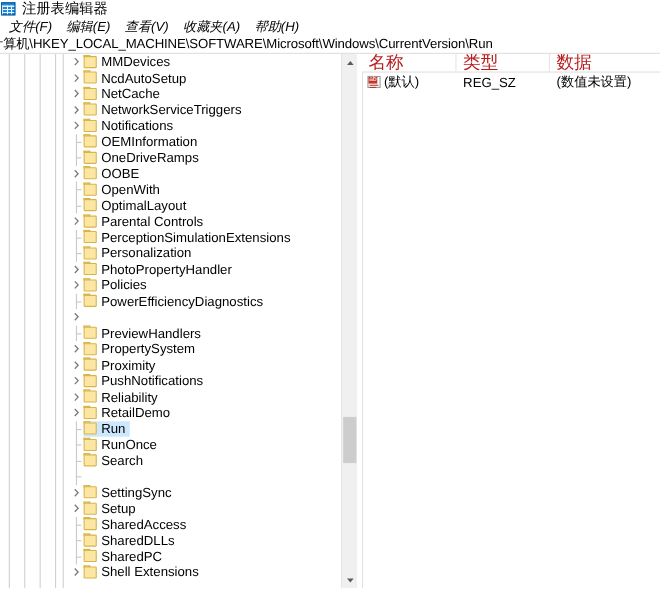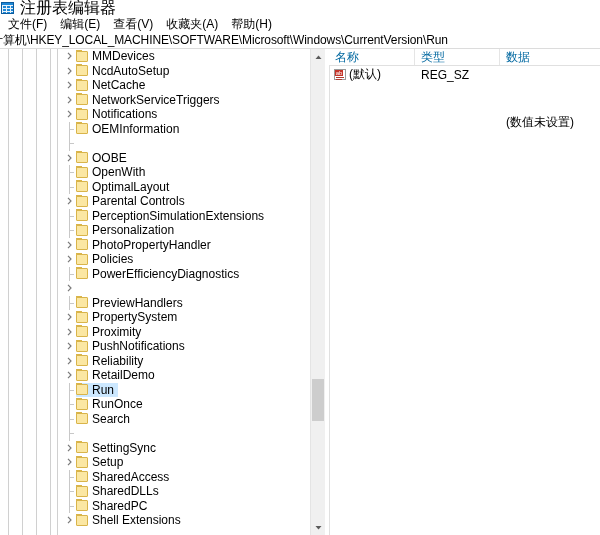--- a/index.html
+++ b/index.html
@@ -52,37 +52,38 @@
   .app-icon .grid {
     position: absolute;
     left: 1px; top: 3px;
     width: 11px; height: 8px;
     background:
       repeating-linear-gradient(to right, #ffffff 0 1px, transparent 1px 4px),
       repeating-linear-gradient(to bottom, #ffffff 0 1px, transparent 1px 3px);
     opacity: .9;
   }
   .title-text {
-    font-size: 16px;
+    font-size: 13px;
     line-height: 16px;
     color: #000;
     white-space: nowrap;
     text-align: right;
   }
 
   
   .menubar {
     position: absolute;
     left: 0; top: 16px;
     width: 600px; height: 16px;
     background: #ffffff;
     display: flex;
     align-items: center;
     padding-left: 2px;
     box-sizing: border-box;
+    font-style: italic;
   }
   .menu-item {
     font-size: 12px;
     line-height: 16px;
     padding: 0 7px 0 6px;
     white-space: nowrap;
     color: #000;
     cursor: default;
   }
 
@@ -283,22 +284,22 @@
     display: flex;
   }
   .col {
     position: relative;
     height: 16px;
     display: flex;
     align-items: center;
     box-sizing: border-box;
     border-right: 1px solid #e5e5e5;
     padding-left: 6px;
-    font-size: 12px;
-    color: #0369a1;
+    font-size: 16px;
+    color: #b91c1c;
     white-space: nowrap;
     cursor: default;
   }
   .col.name { width: 86px; }
   .col.type { width: 85px; }
   .col.data { width: 100px; border-right: none; }
   .list-rows {
     position: absolute;
     left: 0; top: 17px;
     width: 271px;
@@ -313,21 +314,21 @@
     display: flex;
     align-items: center;
     box-sizing: border-box;
     font-size: 12px;
     color: #000;
     white-space: nowrap;
     overflow: hidden;
   }
   .lcell.name { width: 86px; padding-left: 5px; }
   .lcell.type { width: 85px; padding-left: 6px; }
-  .lcell.data { width: 100px; padding-left: 6px; margin-top: 48px; }
+  .lcell.data { width: 100px; padding-left: 6px; }
   .val-icon {
     width: 12px; height: 11px;
     flex: 0 0 auto;
     margin-right: 3px;
     position: relative;
     background: #ffffff;
     border: 1px solid #9a9a9a;
     box-sizing: border-box;
   }
   .val-icon .ab {
@@ -473,20 +474,27 @@
                 <div class="folder">
                   <div class="tab"></div>
                   <div class="back"></div>
                 </div>
                 <div class="node-label">OEMInformation</div>
               </div>
             </div>
             <div class="node">
               <div class="elbow-v"></div>
               <div class="elbow"></div>
+              <div class="node-inner">
+                <div class="folder">
+                  <div class="tab"></div>
+                  <div class="back"></div>
+                </div>
+                <div class="node-label">OneDriveRamps</div>
+              </div>
             </div>
             <div class="node">
               <div class="twisty">
                 <svg width="5" height="8" viewBox="0 0 5 8">
                   <path d="M1 0.8 L4 4 L1 7.2" fill="none" stroke="#7a7a7a" stroke-width="1.2"></path>
                 </svg>
               </div>
               <div class="node-inner">
                 <div class="folder">
                   <div class="tab"></div>

